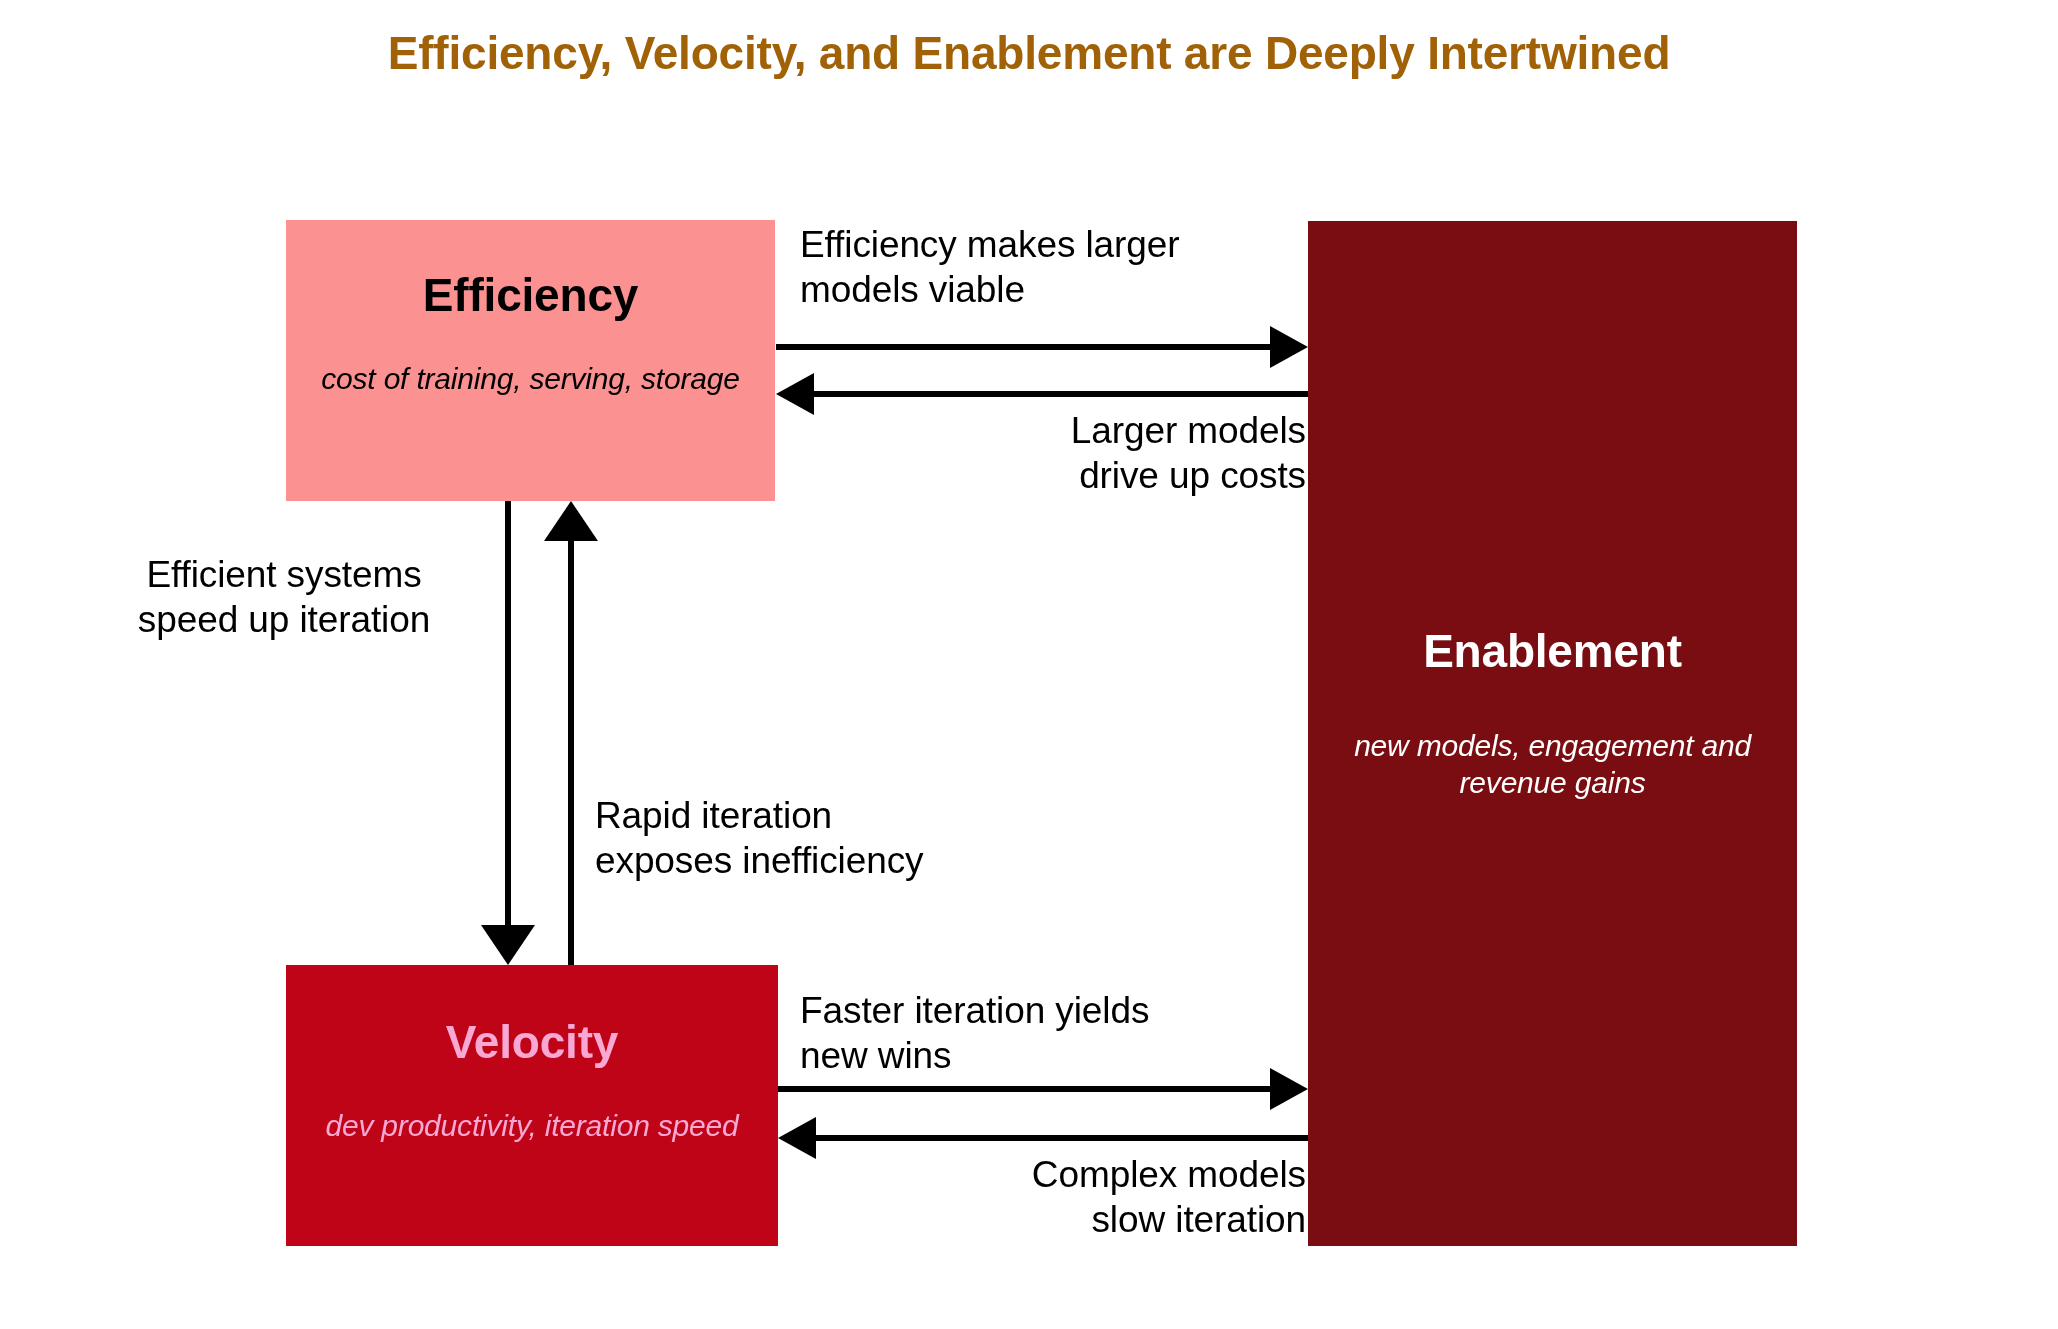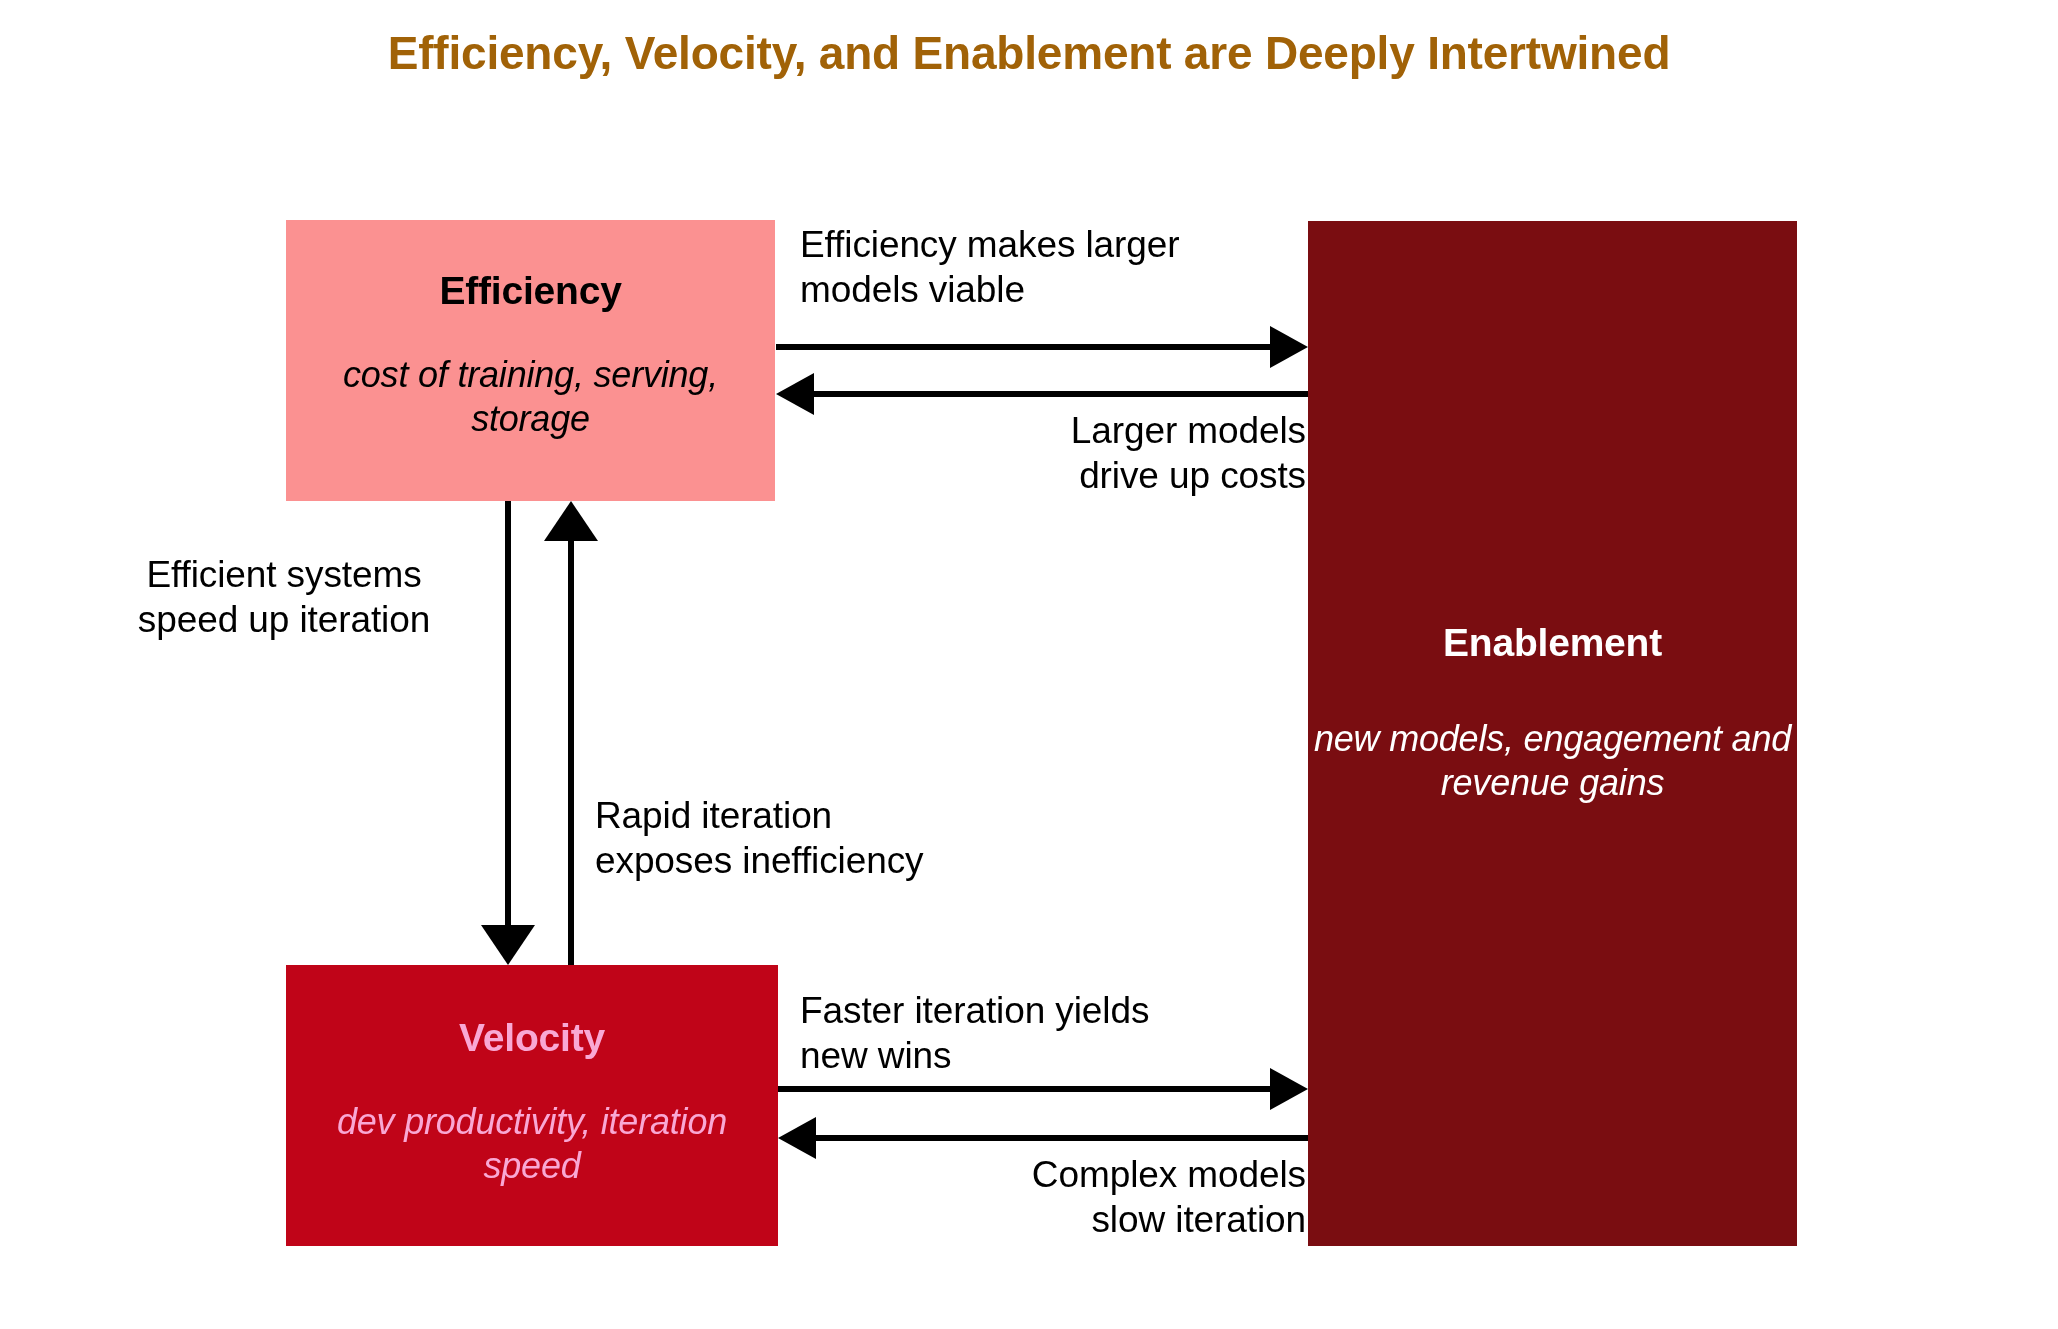--- a/index.html
+++ b/index.html
@@ -40,27 +40,27 @@
   .node {
     position: absolute;
     box-sizing: border-box;
     display: flex;
     flex-direction: column;
     align-items: center;
     text-align: center;
   }
   .node-title {
     font-weight: bold;
-    font-size: 39px;
+    font-size: 46px;
     line-height: 1.1;
     letter-spacing: -0.2px;
   }
   .node-sub {
     font-style: italic;
-    font-size: 36px;
+    font-size: 30px;
     line-height: 1.22;
     letter-spacing: -0.2px;
   }
 
   #node-efficiency {
     left: 286px;
     top: 220px;
     width: 489px;
     height: 281px;
     background: #fb9191;

